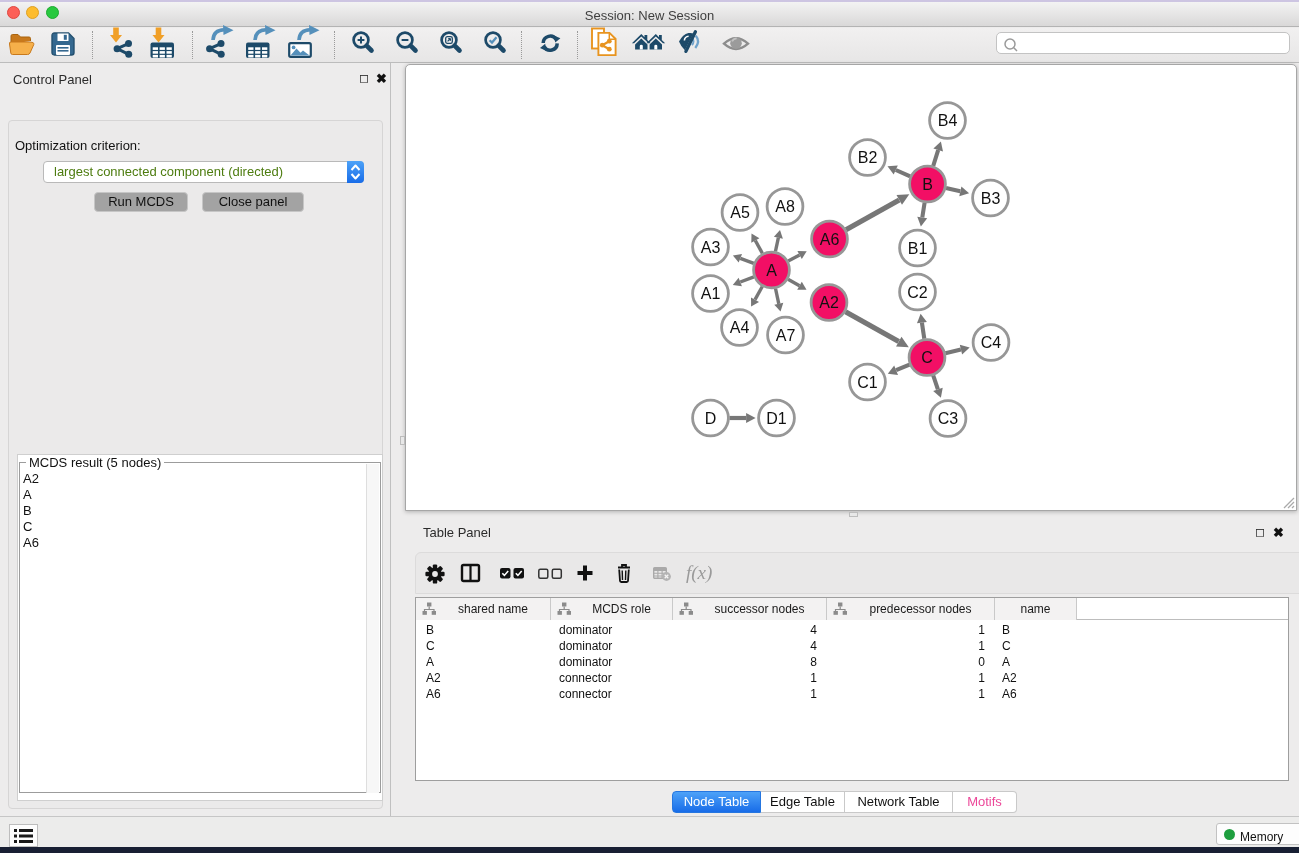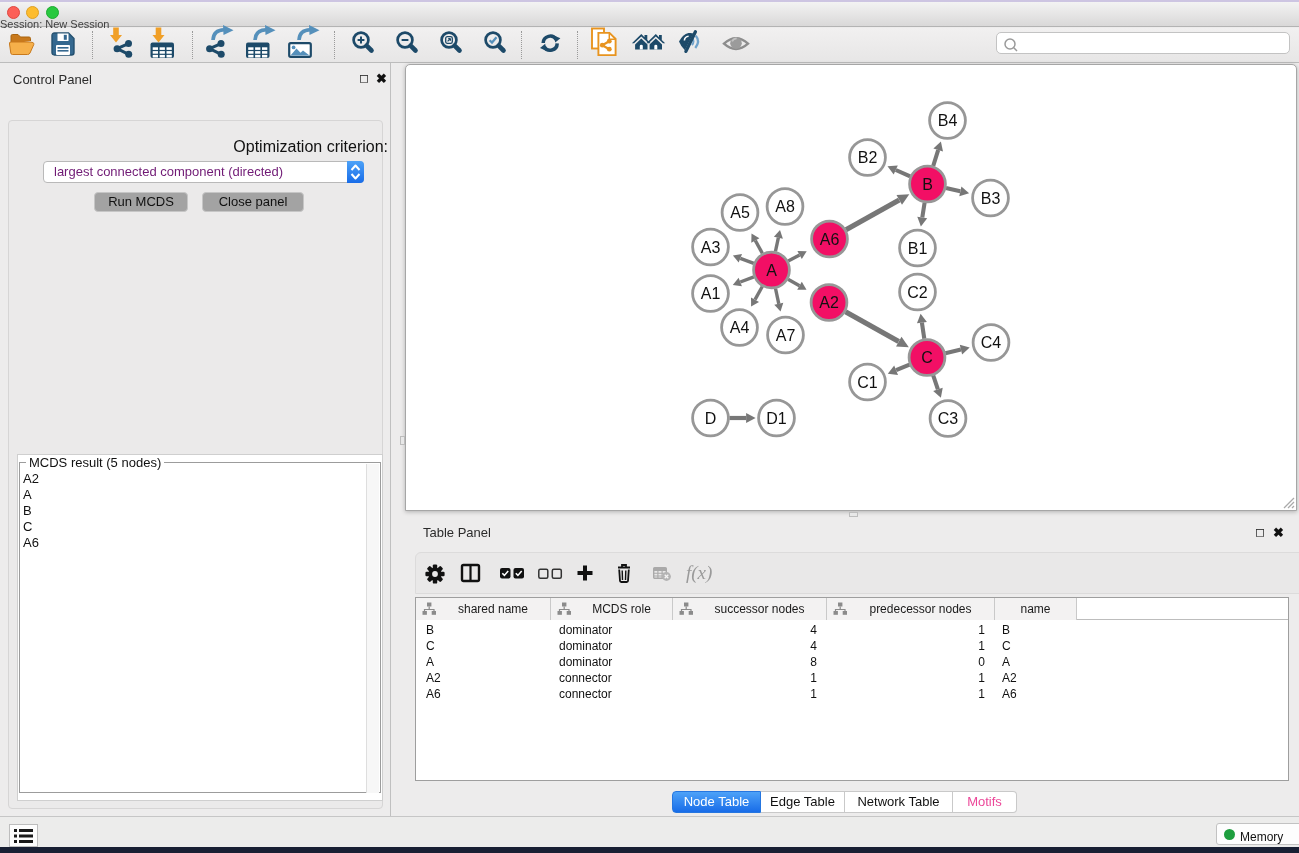--- a/index.html
+++ b/index.html
@@ -1,32 +1,32 @@
 <!DOCTYPE html>
 <html><head><meta charset="utf-8"><style>
 *{margin:0;padding:0;box-sizing:border-box}
 html,body{width:1299px;height:853px;overflow:hidden;font-family:"Liberation Sans",sans-serif;background:#edecec}
 #titlebar{position:absolute;left:0;top:0;width:1299px;height:27px;background:linear-gradient(#f3f3f3,#d9d8d8);border-bottom:1px solid #b3b3b3;border-top:2px solid #cdc5e2}
 #titlebar .tl{position:absolute;top:4px;width:13px;height:13px;border-radius:50%}
-#ttitle{position:absolute;top:16px;width:100%;font-size:11px;color:#3f3f3f}
+#ttitle{position:absolute;top:6px;width:100%;text-align:center;font-size:13px;color:#3f3f3f}
 #toolbar{position:absolute;left:0;top:28px;width:1299px;height:35px;background:linear-gradient(#f1f0f0,#e7e6e6);border-bottom:1px solid #bcbcbc}
 .sep{position:absolute;top:3px;height:28px;width:0;border-left:1px dotted #9a9a9a}
 #searchbox{position:absolute;left:996px;top:4px;width:294px;height:22px;background:#fff;border:1px solid #c3c3c3;border-radius:5px}
 
 #cpanel{position:absolute;left:0;top:63px;width:391px;height:753px;background:#edecec;border-right:1px solid #c0c0c0}
 #cpanel h1{font-size:13px;font-weight:normal;color:#2b2b2b;position:absolute;left:13px;top:9px}
 .wbtn{position:absolute;font-size:13px;color:#111}
 .tabs{position:absolute;left:77px;top:33px;height:20px;display:flex}
 .tab{height:20px;line-height:19px;font-size:13px;text-align:center;background:#fff;border:1px solid #c9c9c9;border-right:none;color:#1a1a1a}
 .tab:first-child{border-radius:4px 0 0 4px}
 .tab.last{border-radius:0 4px 4px 0;border-right:1px solid #c9c9c9}
 .tab.sel{background:linear-gradient(#4da2f8,#186ce8);color:#fff;border-color:#2576e0}
 #cpcontent{position:absolute;left:8px;top:57px;width:375px;height:689px;background:#ebeaea;border:1px solid #d6d5d5;border-radius:4px}
-#optlabel{position:absolute;left:6px;top:17px;width:100%;text-align:right;font-size:16px;color:#111}
-#combo{position:absolute;left:34px;top:40px;width:321px;height:22px;background:#fff;border:1px solid #b9b9b9;border-radius:4px;font-size:13px;color:#701a75;line-height:20px;padding-left:10px}
+#optlabel{position:absolute;left:6px;top:17px;width:100%;text-align:left;font-size:13px;color:#111}
+#combo{position:absolute;left:34px;top:40px;width:321px;height:22px;background:#fff;border:1px solid #b9b9b9;border-radius:4px;font-size:13px;color:#4d7c0f;line-height:20px;padding-left:10px}
 #combo .spin{position:absolute;right:-1px;top:-1px;width:17px;height:22px;background:linear-gradient(#4da2f8,#186ce8);border-radius:0 4px 4px 0}
 .btn{position:absolute;height:20px;background:#a3a3a3;border:1px solid #c6c6c6;border-radius:4px;font-size:13px;color:#111;text-align:center;line-height:18px}
 #resultbox{position:absolute;left:8px;top:333px;width:366px;height:347px;background:#fff;border:1px solid #cfcfcf}
 #fieldset{position:absolute;left:1px;top:7px;width:362px;height:331px;border:1px solid #9c9c9c;background:#fff}
 #fieldset legend{position:absolute;left:6px;top:-8px;background:#fff;padding:0 3px;font-size:13px;color:#111}
 #mlist{position:absolute;left:3px;top:8px;font-size:13px;color:#111;line-height:16px}
 #mscroll{position:absolute;right:1px;top:1px;width:13px;height:329px;background:#f7f7f7;border-left:1px solid #dedede}
 
 #netwin{position:absolute;left:405px;top:64px;width:892px;height:447px;background:#fff;border:1px solid #a6a6a6;border-radius:5px 5px 0 0;box-shadow:0 1px 4px rgba(0,0,0,.25);z-index:5}
 #nettitle{position:absolute;left:0;top:0;width:100%;height:22px;background:linear-gradient(#f1f1f1,#d8d8d8);border-bottom:1px solid #b6b6b6;border-radius:5px 5px 0 0}

